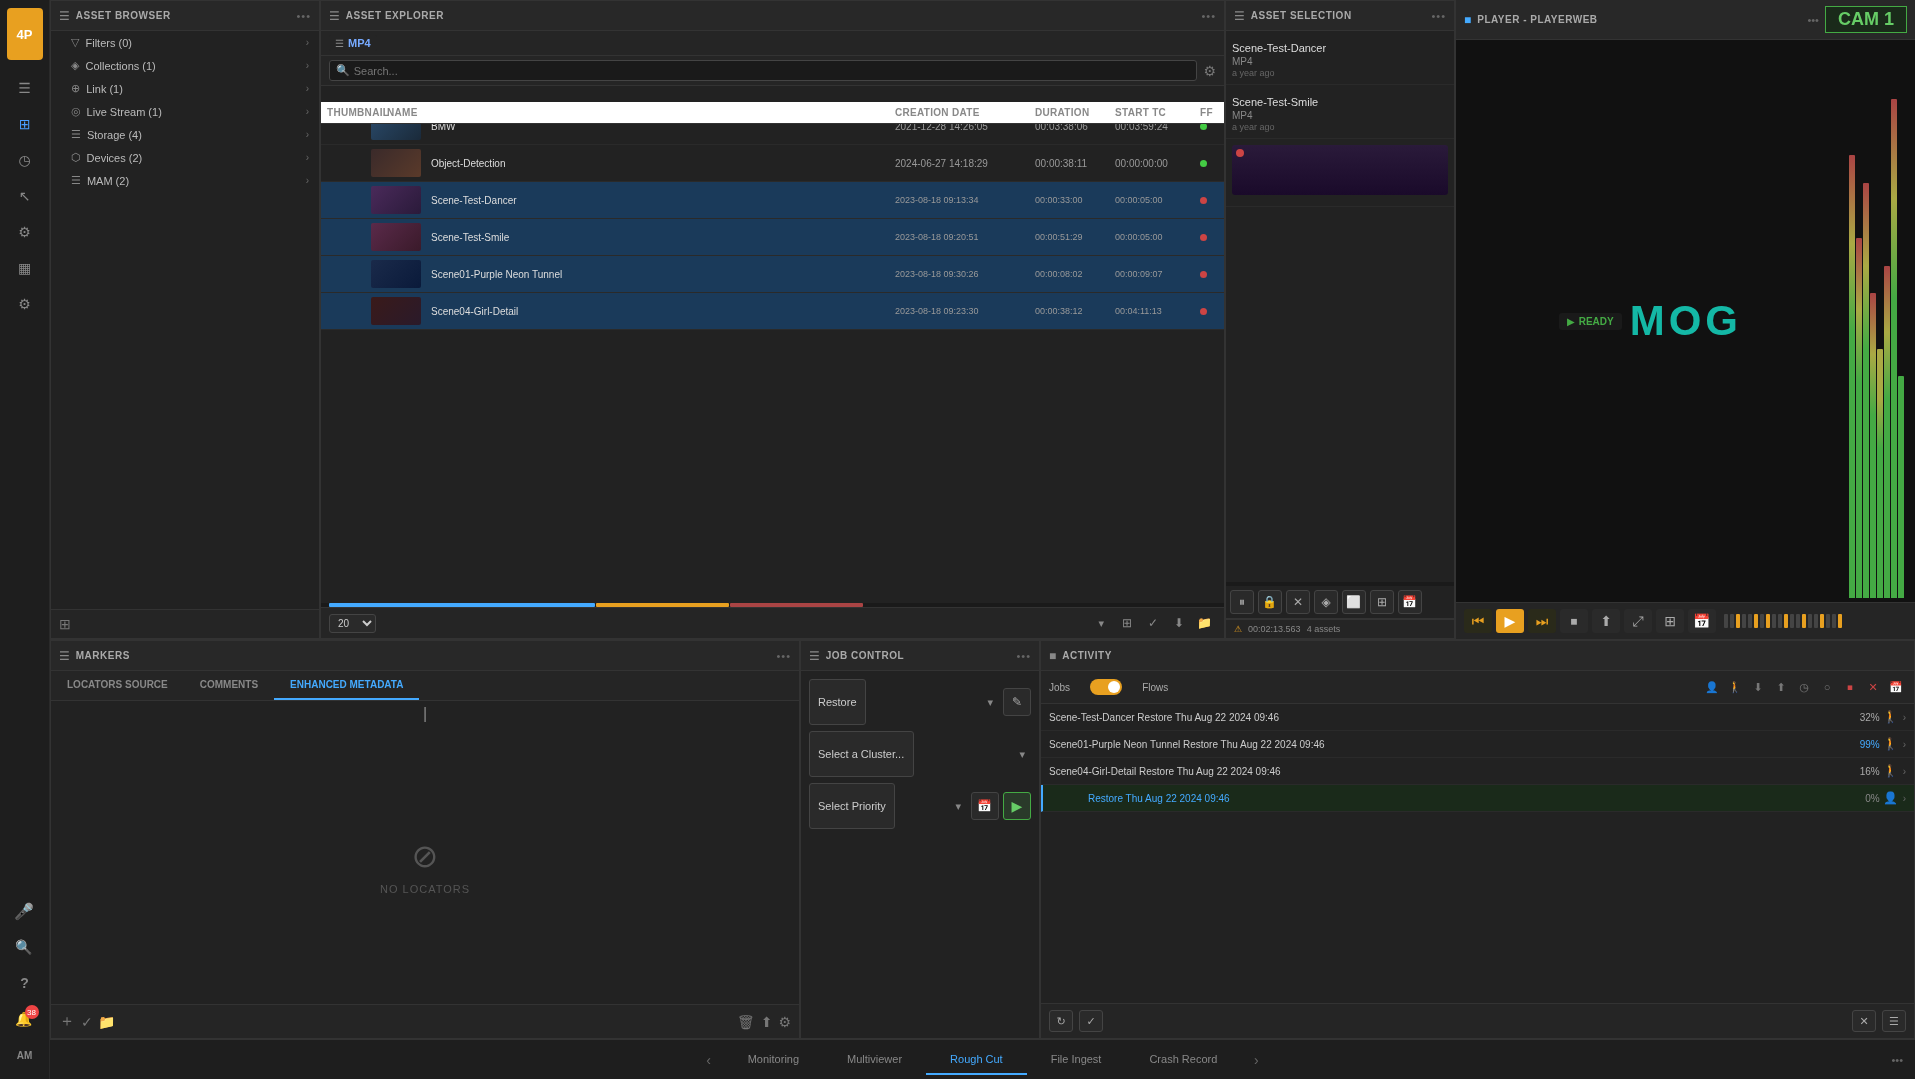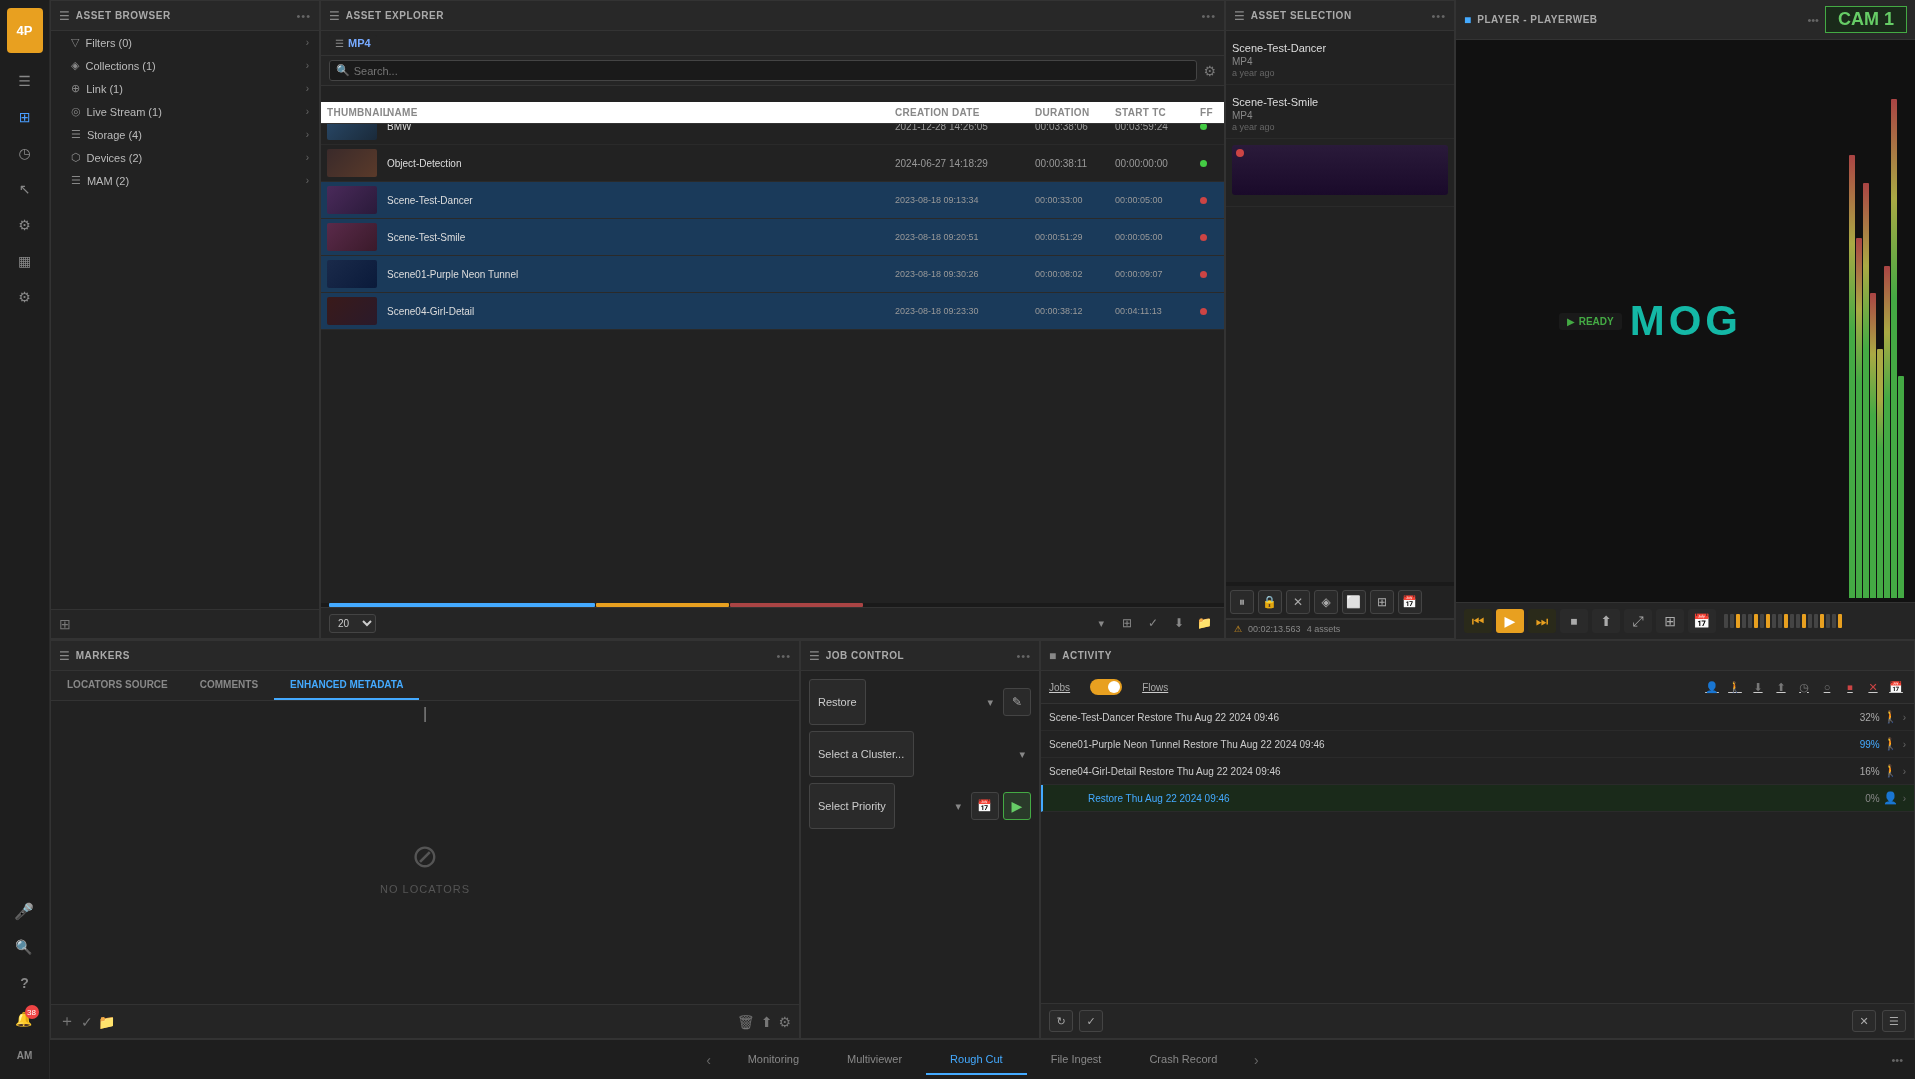--- a/index.html
+++ b/index.html
@@ -35,21 +35,21 @@
       display: flex;
       flex-direction: column;
       align-items: center;
       padding: 8px 0;
       border-right: 1px solid #2a2a2a;
       gap: 4px;
     }
 
     .sidebar-logo {
       width: 36px;
-      height: 45px;
+      height: 52px;
       background: #e8a020;
       border-radius: 4px;
       display: flex;
       align-items: center;
       justify-content: center;
       color: #fff;
       font-weight: bold;
       font-size: 13px;
       margin-bottom: 8px;
     }
@@ -218,20 +218,21 @@
     .th-date { width: 140px; }
     .th-dur { width: 80px; }
     .th-tc { width: 85px; }
     .th-ff { width: 30px; }
 
     .table-row {
       display: flex;
       align-items: center;
       border-bottom: 1px solid #2a2a2a;
       cursor: pointer;
+      padding-left: 44px;
     }
     .table-row.selected { background: #1a3a5a; }
 
     .td { padding: 4px 6px; font-size: 10px; color: #bbb; }
     .td-thumb { width: 60px; }
     .td-name { flex: 1; color: #ddd; }
     .td-date { width: 140px; color: #999; }
     .td-dur { width: 80px; color: #999; }
     .td-tc { width: 85px; color: #999; }
     .td-ff { width: 30px; }
@@ -619,21 +620,20 @@
       flex-direction: column;
     }
 
     .activity-tabs {
       display: flex;
       align-items: center;
       padding: 6px 8px;
       background: #252525;
       border-bottom: 1px solid #333;
       gap: 20px;
-      text-decoration: underline;
     }
 
     .toggle-switch {
       width: 32px;
       height: 16px;
       background: #e8a020;
       border-radius: 8px;
       position: relative;
       cursor: pointer;
     }

